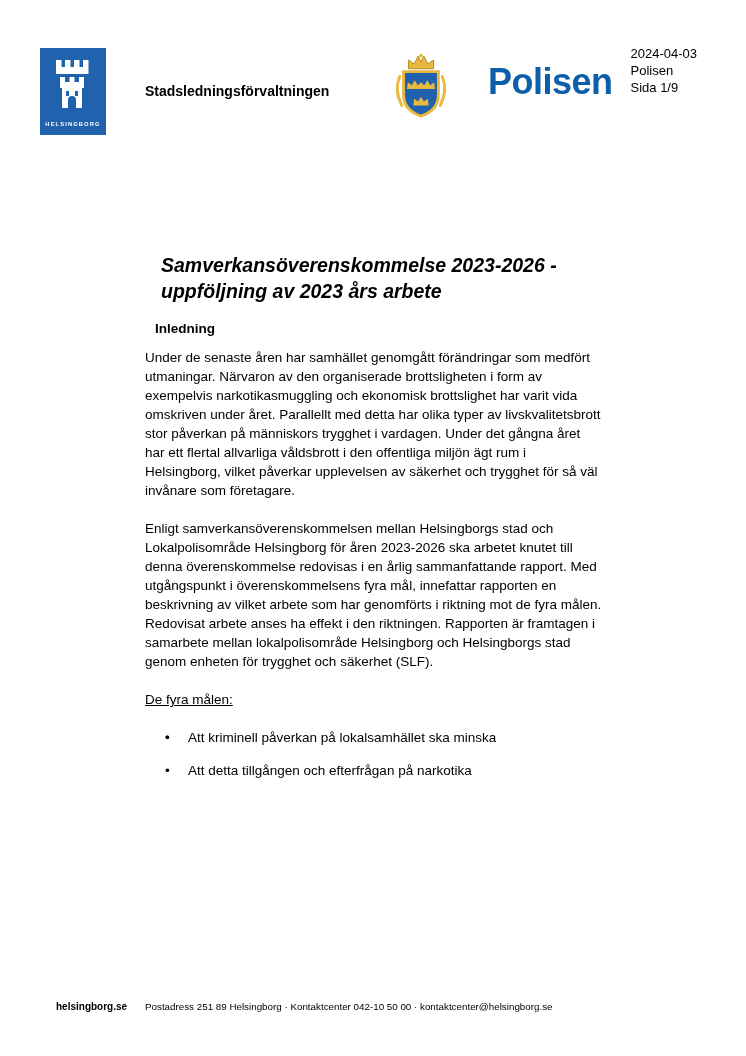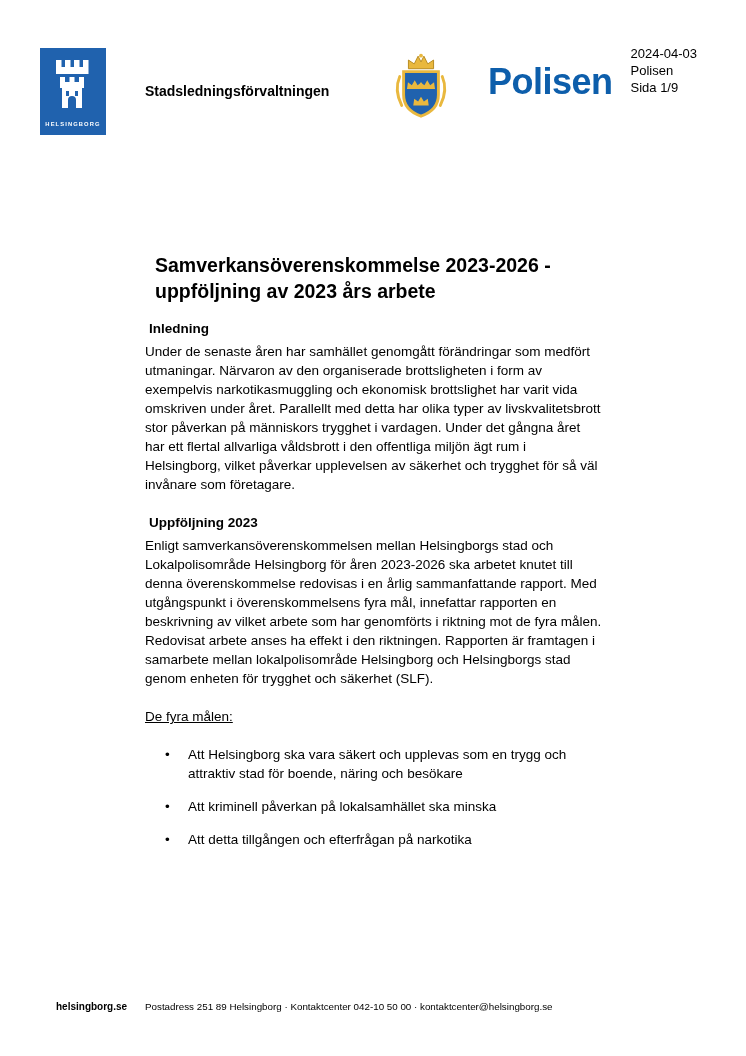--- a/index.html
+++ b/index.html
@@ -50,24 +50,25 @@
     font-size:13px;line-height:17px;
   }
 
   
   .content{
     position:absolute;left:145px;top:252px;width:458px;
     font-size:13.5px;line-height:19px;
   }
   .content h1{
     font-size:19.5px;line-height:26px;font-weight:bold;
-    margin:0 0 15px 10px;
+    margin:0 0 15px 16px;
+    font-style:italic;
   }
   .content h2{
-    font-size:13.5px;line-height:19px;font-weight:bold;margin:4px;
+    font-size:13.5px;line-height:19px;font-weight:bold;margin:10px;
   }
   .content p{margin:0 0 19px 0;}
   .goals-intro{margin:0 0 18px 0;text-decoration:underline;}
   .goal-list{list-style:none;margin:0 0 0 20px;}
   .goal-list li{
     position:relative;padding-left:23px;margin-bottom:14px;
   }
   .goal-list li .bullet{
     position:absolute;left:0;top:0;
   }
@@ -142,29 +143,27 @@
     <div>Sida 1/9</div>
   </div>
 
   <div class="content">
 
     <h1>Samverkansöverenskommelse 2023-2026 - uppföljning av 2023 års arbete</h1>
 
     <h2>Inledning</h2>
     <p>Under de senaste åren har samhället genomgått förändringar som medfört utmaningar. Närvaron av den organiserade brottsligheten i form av exempelvis narkotikasmuggling och ekonomisk brottslighet har varit vida omskriven under året. Parallellt med detta har olika typer av livskvalitetsbrott stor påverkan på människors trygghet i vardagen. Under det gångna året har ett flertal allvarliga våldsbrott i den offentliga miljön ägt rum i Helsingborg, vilket påverkar upplevelsen av säkerhet och trygghet för så väl invånare som företagare.</p>
 
-    <h2>Uppföljning 2023</h2>
     <p>Enligt samverkansöverenskommelsen mellan Helsingborgs stad och Lokalpolisområde Helsingborg för åren 2023-2026 ska arbetet knutet till denna överenskommelse redovisas i en årlig sammanfattande rapport. Med utgångspunkt i överenskommelsens fyra mål, innefattar rapporten en beskrivning av vilket arbete som har genomförts i riktning mot de fyra målen. Redovisat arbete anses ha effekt i den riktningen. Rapporten är framtagen i samarbete mellan lokalpolisområde Helsingborg och Helsingborgs stad genom enheten för trygghet och säkerhet (SLF).</p>
 
     <p class="goals-intro">De fyra målen:</p>
 
     <ul class="goal-list">
       <li>
         <span class="bullet">•</span>
-        <span>Att Helsingborg ska vara säkert och upplevas som en trygg och attraktiv stad för boende, näring och besökare</span>
       </li>
       <li>
         <span class="bullet">•</span>
         <span>Att kriminell påverkan på lokalsamhället ska minska</span>
       </li>
       <li>
         <span class="bullet">•</span>
         <span>Att detta tillgången och efterfrågan på narkotika</span>
       </li>
     </ul>

